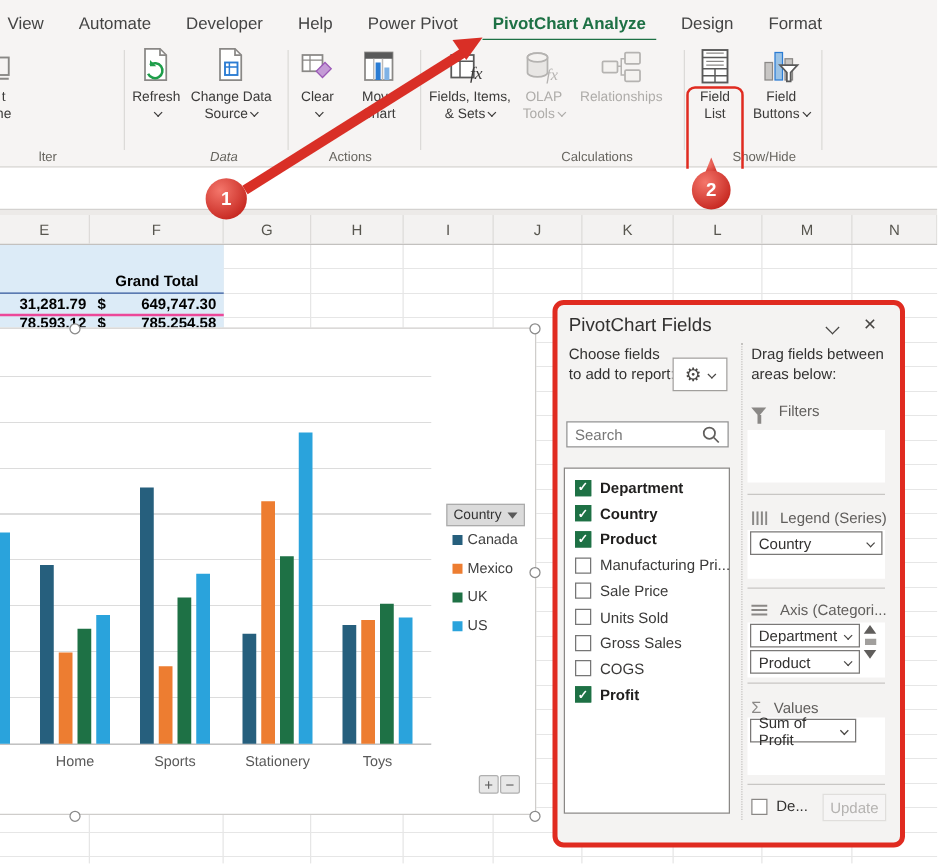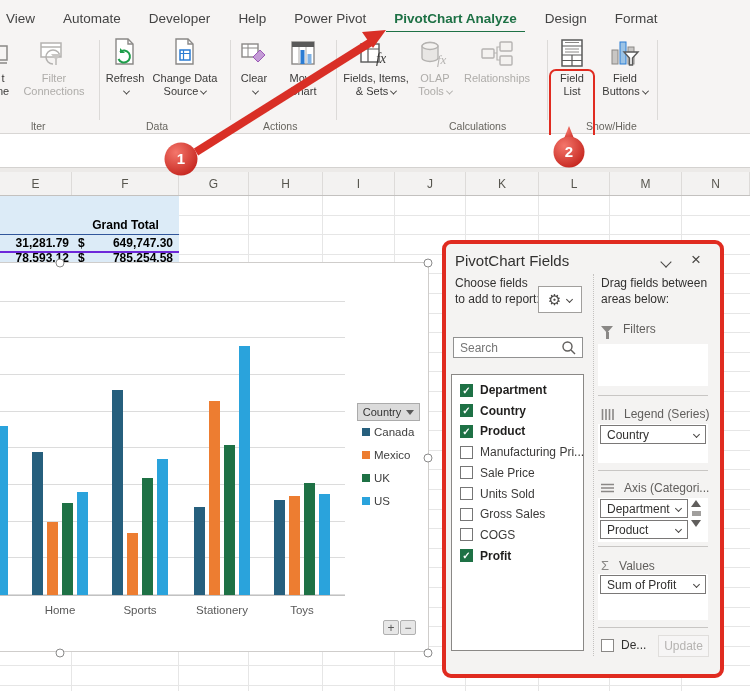--- a/index.html
+++ b/index.html
@@ -134,32 +134,20 @@
       <span class="ric">
         <svg width="12" height="26">
             <rect x="-6" y="4" width="16" height="14" fill="none" stroke="#8a8886" stroke-width="1.5"></rect>
             <path d="M0 21 h10" stroke="#8a8886" stroke-width="1.5"></path>
           </svg>
       </span>
       <span class="rlab">t</span>
       <span class="rlab">ne</span>
     </div>
 
-    <div class="rbtn disabled" style="left:12px; width:84px;">
-      <span class="ric">
-        <svg width="30" height="28">
-          <rect x="2" y="3" width="20" height="14" fill="#fff" stroke="#b5b3b1" stroke-width="1.5"></rect>
-          <path d="M2 7 h20" stroke="#b5b3b1" stroke-width="1.5"></path>
-          <path d="M14 24 a7 7 0 1 1 7 -7" fill="none" stroke="#b5b3b1" stroke-width="1.5"></path>
-          <path d="M12 14 l10 0 -4 5 0 6 -2 0 0 -6 z" fill="#c8c6c4"></path>
-        </svg>
-      </span>
-      <span class="rlab">Filter</span>
-      <span class="rlab">Connections</span>
-    </div>
 
     <div class="rbtn" style="left:103px; width:44px;">
       <span class="ric">
         <svg width="26" height="30">
           <path d="M4 1 h12 l5 5 v20 h-17 z" fill="#fff" stroke="#8a8886" stroke-width="1.4"></path>
           <path d="M16 1 v5 h5" fill="none" stroke="#8a8886" stroke-width="1.4"></path>
           <path d="M8 14 a6 6 0 1 1 -1.5 7" fill="none" stroke="#1e9e4a" stroke-width="2"></path>
           <path d="M8 10 v5 h5 z" fill="#1e9e4a"></path>
         </svg>
       </span>
@@ -261,21 +249,21 @@
           <rect x="10" y="4" width="6" height="22" fill="#9cc3e5" stroke="#2b7cd3" stroke-width="1"></rect>
           <rect x="18" y="9" width="6" height="17" fill="#c8c6c4" stroke="#8a8886" stroke-width="1"></rect>
           <path d="M14 14 h14 l-5.5 6 v7 l-3 0 v-7 z" fill="#fff" stroke="#595959" stroke-width="1.4"></path>
         </svg>
       </span>
       <span class="rlab">Field</span>
       <span class="rlab"><span>Buttons</span><i class="chev"></i></span>
     </div>
 
     <div class="grouplabel" style="left:2px;margin-left:29px;">lter</div>
-    <div class="grouplabel" style="left:146px;">Data</div>
+    <div class="grouplabel" style="left:168px;font-style:italic;">Data</div>
     <div class="grouplabel" style="left:263px;">Actions</div>
     <div class="grouplabel" style="left:449px;">Calculations</div>
     <div class="grouplabel" style="left:574px;margin-left:12px;">Show/Hide</div>
 
     <div class="fieldlist-redbox"></div>
   </div>
 
   <div class="fstrip"></div>
   <div class="fstrip2"></div>
 
@@ -301,21 +289,21 @@
       <div class="vline" style="left: 322px;"></div>
       <div class="vline" style="left: 248px;"></div>
       <div class="vline" style="left: 178px;"></div>
       <div class="vline" style="left: 71px;"></div>
 
     <div class="pivot">
       <div class="prow" style="height:19px"></div>
       <div class="prow gt-row" style="height:20px">
         <div class="gt-label">Grand Total</div>
       </div>
-      <div class="prow" style="height:18px; border-bottom:2px solid #6d28d9;">
+      <div class="prow" style="height:18px; border-bottom:2px solid #ec4899;">
         <div class="pcellE">31,281.79</div>
         <div class="pcellF">
           <span>$</span>
             <span>649,747.30</span>
         </div>
       </div>
       <div class="prow" style="height:9px; overflow:hidden;">
         <div class="pcellE">78,593.12</div>
         <div class="pcellF">
           <span>$</span>
@@ -492,21 +480,21 @@
         <span class="sb-dn" style="position:static;display:block;"></span>
       </div>
     </div>
     <div class="p-div" style="top:302px;"></div>
 
     <div class="a-hdr" style="left:155px; top:314px;">
       <span style="font-size:13px;color:#8a8886;">Σ</span>
       <span>Values</span>
     </div>
     <div class="dropbox" style="top:330px; height:46px;">
-      <div class="dd" style="left:2px; top:1px; width:106px; position:absolute;">
+      <div class="dd" style="left:2px; top:1px; width:85px; position:absolute;">
         <span>Sum of Profit</span>
           <i></i>
       </div>
     </div>
     <div class="p-div" style="top:383px;"></div>
 
     <div class="p-defer">
       <span class="cb"></span>
       <span class="dl">De...</span>
     </div>

